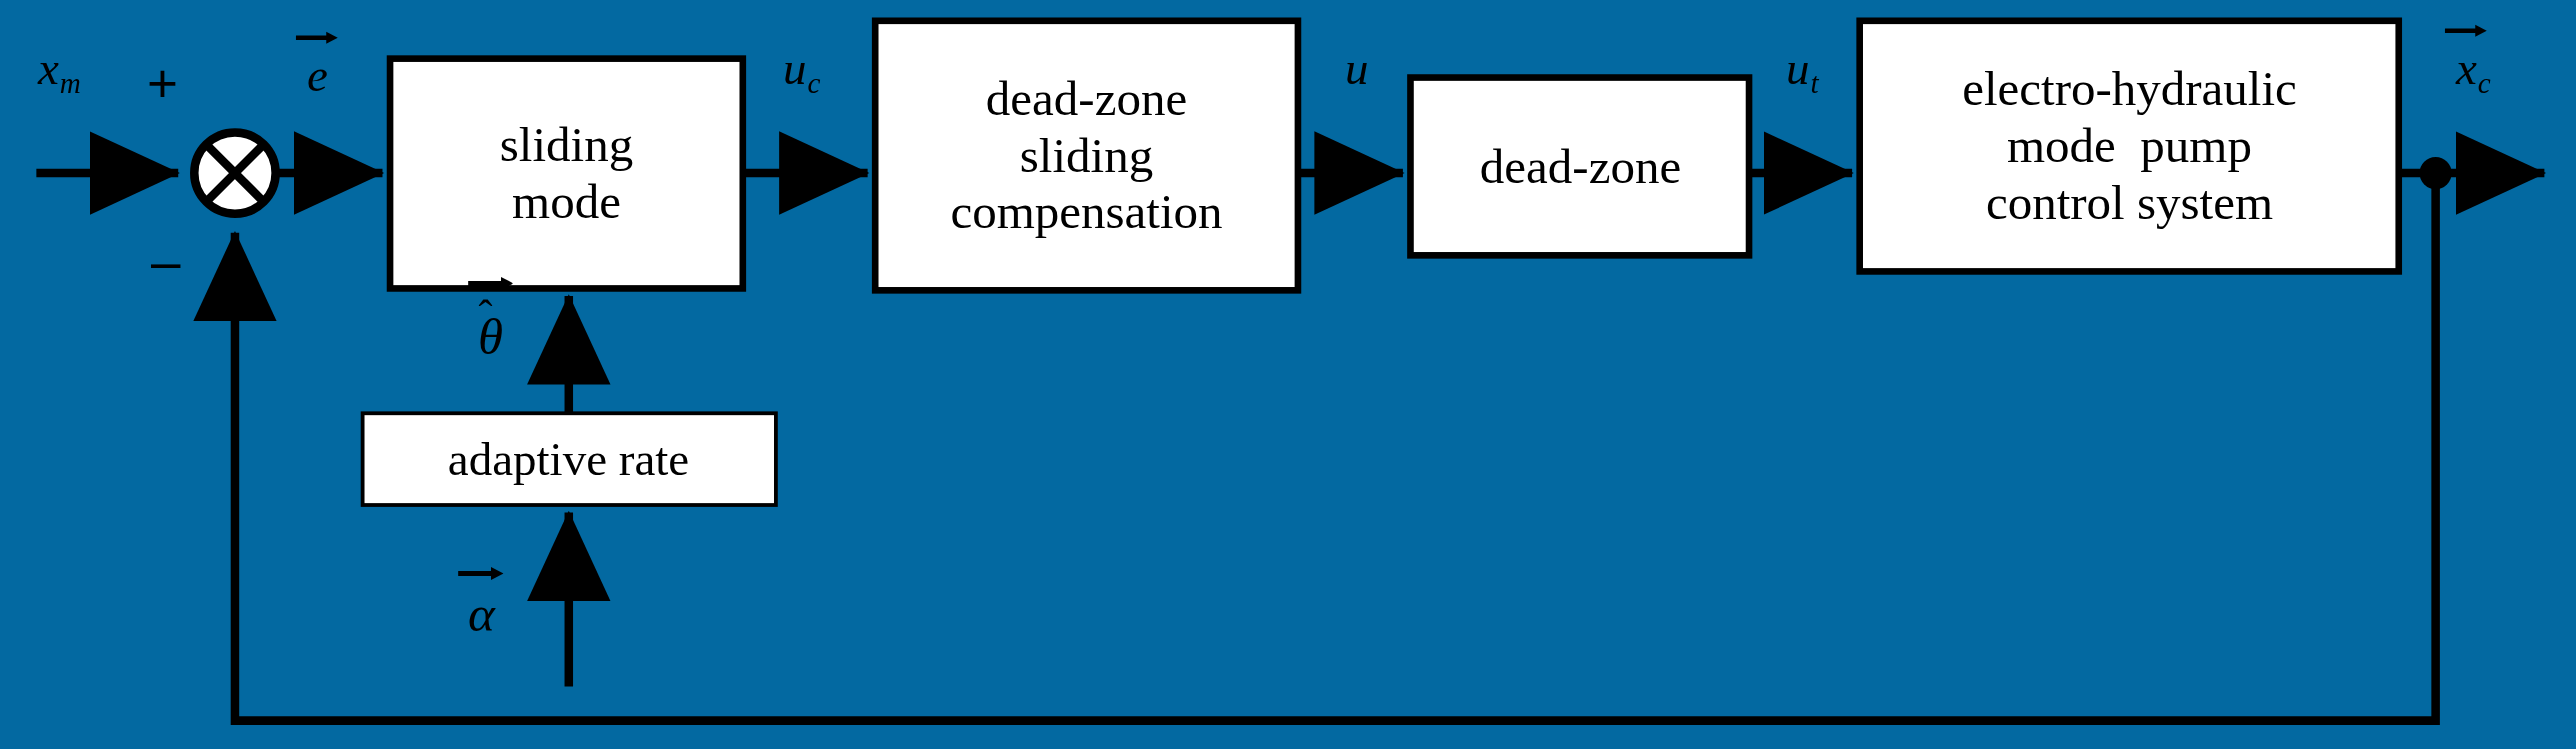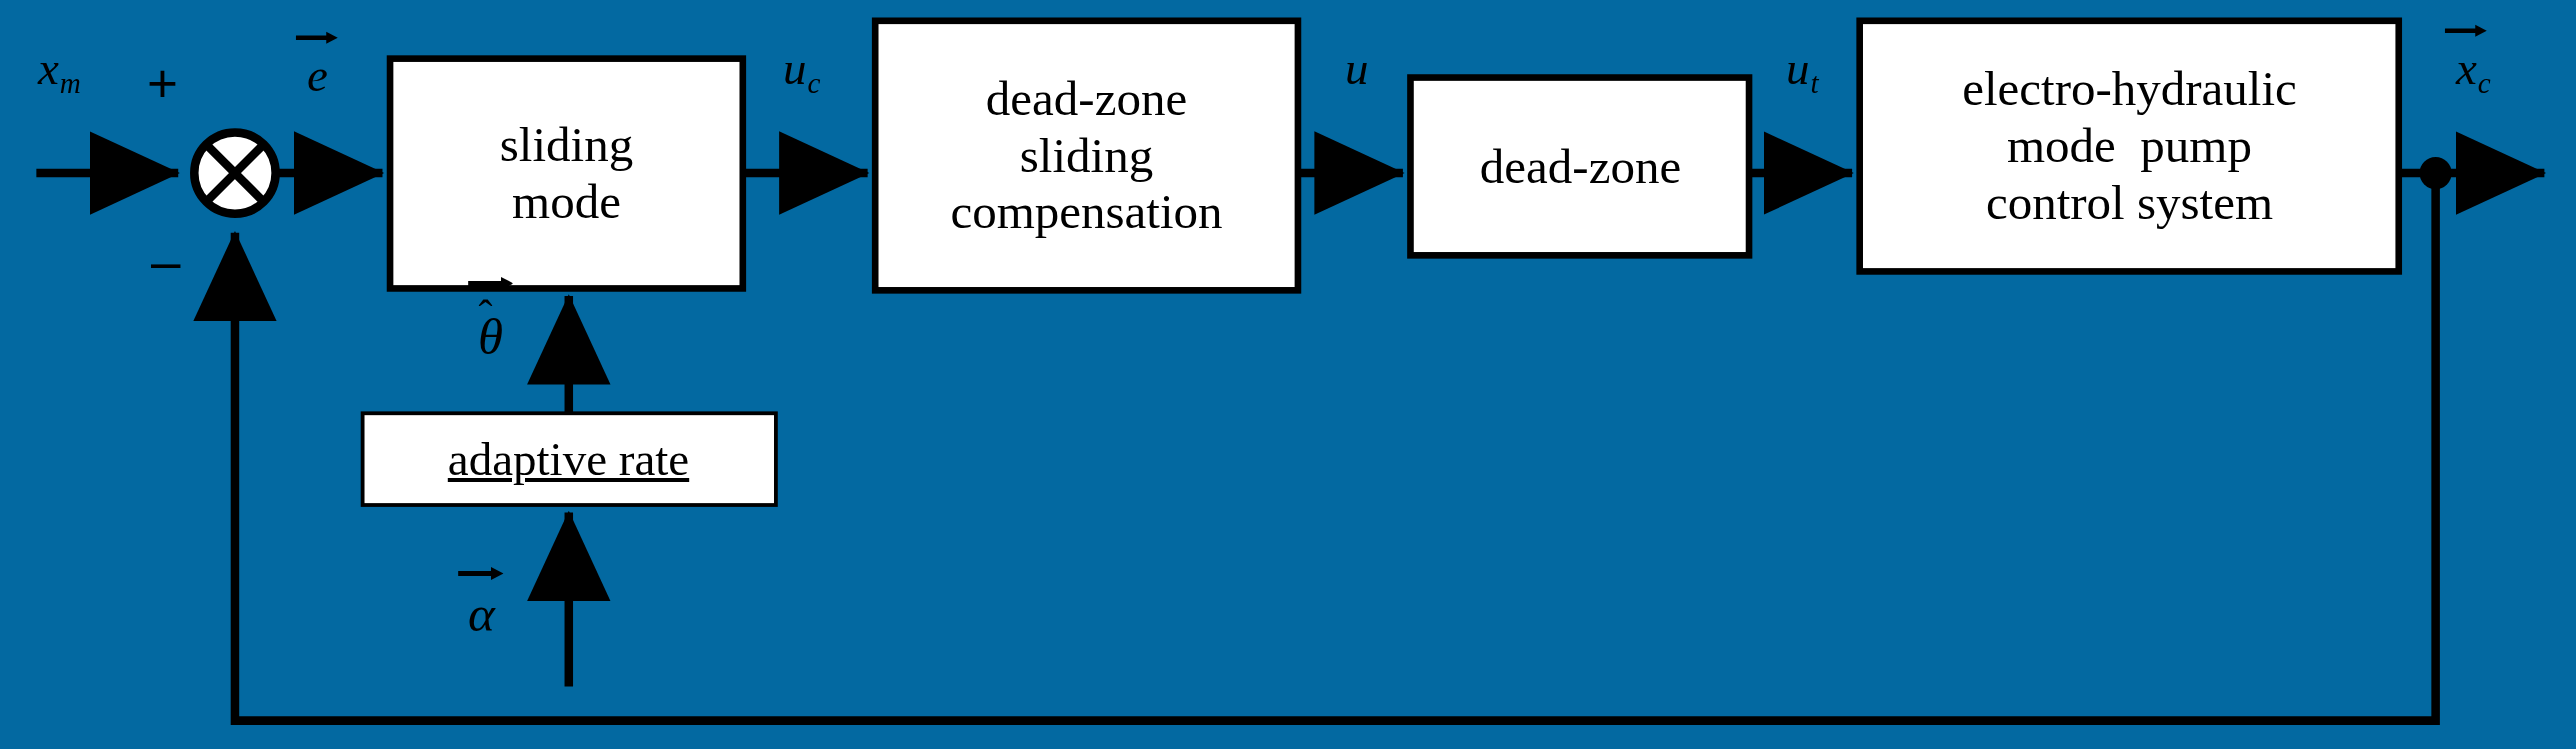--- a/index.html
+++ b/index.html
@@ -29,21 +29,21 @@
     align-items: center;
     justify-content: center;
     text-align: center;
     color: #000;
     font-family: "Liberation Serif", "DejaVu Serif", serif;
     font-size: 49px;
     line-height: 1.16;
     white-space: pre;
     pointer-events: none;
   }
-  .blk-label.small { font-size: 47px; text-decoration: underline; }
+  .blk-label.small { font-size: 47px; }
   .sig {
     position: absolute;
     color: #000;
     font-family: "Liberation Serif", "DejaVu Serif", serif;
     font-style: italic;
     font-size: 47px;
     line-height: 1;
     white-space: nowrap;
   }
   .sig .base { position: relative; display: inline-block; }

